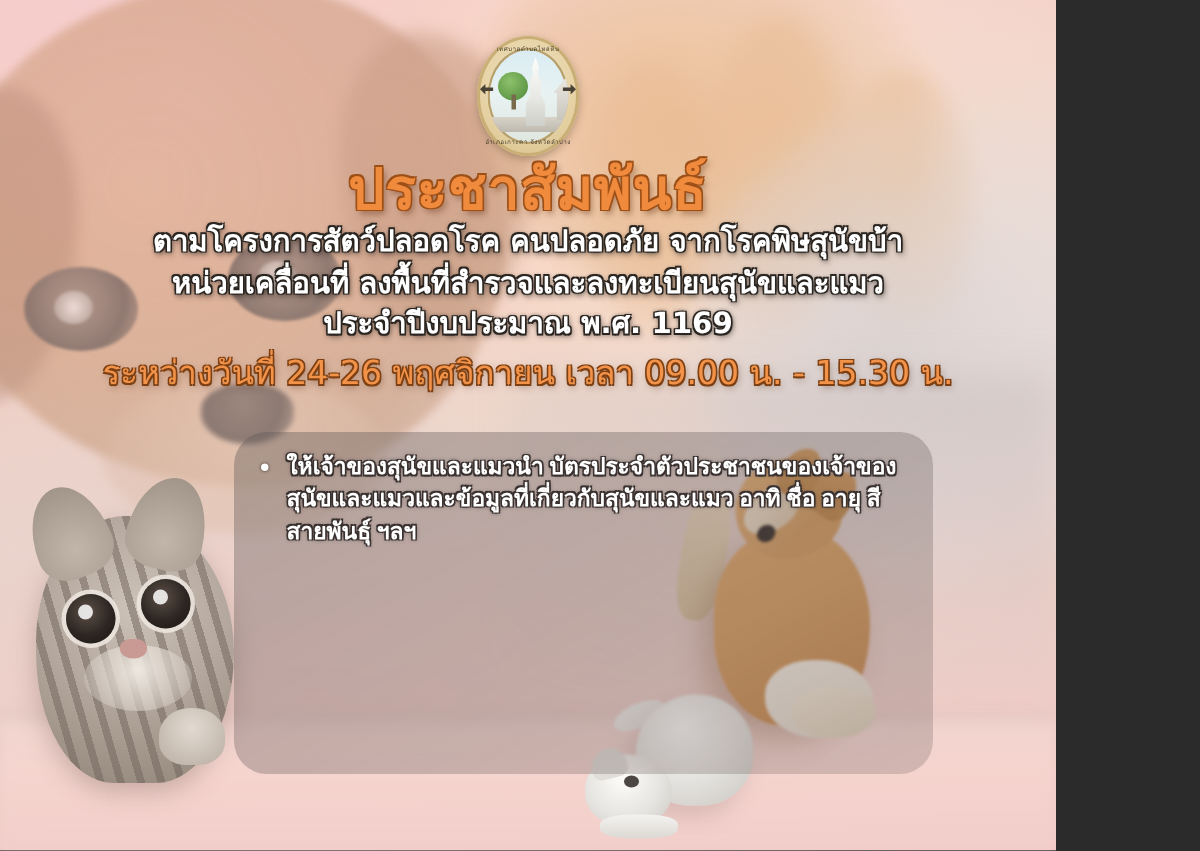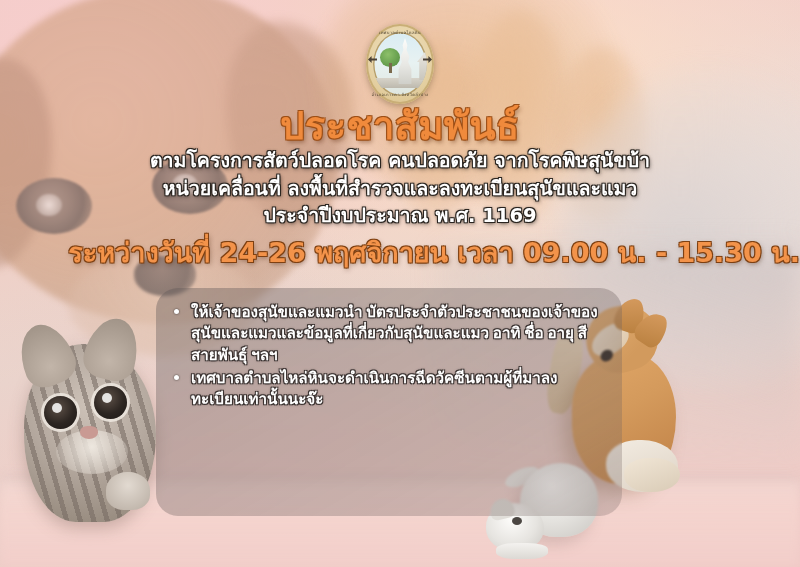--- a/index.html
+++ b/index.html
@@ -5,21 +5,21 @@
 <style>
   html, body {
     margin: 0;
     padding: 0;
     background: #2b2b2b;
   }
   * { box-sizing: border-box; }
 
   #poster {
     position: relative;
-    width: 800px;
+    width: 704px;
     height: 567px;
     overflow: hidden;
     font-family: "DejaVu Sans", "Liberation Sans", sans-serif;
     
     background:
       radial-gradient(ellipse 44% 40% at 18% 12%, rgba(247,206,208,0.95) 0%, rgba(244,205,198,0.55) 55%, rgba(0,0,0,0) 100%),
       radial-gradient(ellipse 50% 46% at 62% 16%, rgba(255,226,198,0.92) 0%, rgba(250,221,200,0.45) 58%, rgba(0,0,0,0) 100%),
       radial-gradient(ellipse 40% 40% at 92% 30%, rgba(233,226,226,0.9) 0%, rgba(236,224,222,0.4) 60%, rgba(0,0,0,0) 100%),
       radial-gradient(ellipse 60% 44% at 30% 88%, rgba(242,205,200,0.9) 0%, rgba(238,206,200,0.4) 60%, rgba(0,0,0,0) 100%),
       linear-gradient(168deg, #f6cdd0 0%, #f3cdc4 26%, #e8d6ce 52%, #eccfc8 74%, #f0c9c6 100%);
@@ -325,28 +325,27 @@
     font-size: 19.5px;
     font-weight: bold;
     color: #ffffff;
     line-height: 1.42;
     text-shadow:
       1px 1px 0 #2a2520, -1px 1px 0 #2a2520, 1px -1px 0 #2a2520, -1px -1px 0 #2a2520,
       0 0 3px rgba(40,34,28,.85), 1px 2px 4px rgba(30,24,20,.6);
   }
   #date-line {
     margin-top: 7px;
-    font-size: 27px;
-    font-weight: bold;
+    font-size: 22px;
+    font-weight: normal;
     color: #f3934a;
     line-height: 1.2;
     text-shadow:
       1px 1px 0 #7e4012, -1px 1px 0 #7e4012, 1px -1px 0 #7e4012, -1px -1px 0 #7e4012,
       1px 2px 5px rgba(70,32,10,.5);
-    text-align: right;
   }
 
   
   #detail-panel {
     position: absolute; left: 156px; top: 288px; width: 466px; height: 228px;
     background: linear-gradient(150deg, rgba(96,88,88,0.40) 0%, rgba(108,96,94,0.34) 50%, rgba(120,104,102,0.28) 100%);
     border-radius: 22px;
     z-index: 7;
     padding: 13px 18px 10px 14px;
     backdrop-filter: blur(1px);
@@ -458,17 +457,16 @@
     <div id="title-main">ประชาสัมพันธ์</div>
     <div class="sub-line">ตามโครงการสัตว์ปลอดโรค คนปลอดภัย จากโรคพิษสุนัขบ้า</div>
     <div class="sub-line">หน่วยเคลื่อนที่ ลงพื้นที่สำรวจและลงทะเบียนสุนัขและแมว</div>
     <div class="sub-line">ประจำปีงบประมาณ พ.ศ. 1169</div>
     <div id="date-line">ระหว่างวันที่ 24-26 พฤศจิกายน เวลา 09.00 น. - 15.30 น.</div>
   </div>
 
   <div id="detail-panel">
     <ul id="bullet-list">
         <li><span>ให้เจ้าของสุนัขและแมวนำ บัตรประจำตัวประชาชนของเจ้าของสุนัขและแมวและข้อมูลที่เกี่ยวกับสุนัขและแมว อาทิ ชื่อ อายุ สี สายพันธุ์ ฯลฯ</span></li>
-        <li><span>เทศบาลตำบลไหล่หินจะดำเนินการฉีดวัคซีนตามผู้ที่มาลงทะเบียนเท่านั้นนะจ๊ะ</span></li>
       </ul>
   </div>
 
 </div>
 
 </body></html>

